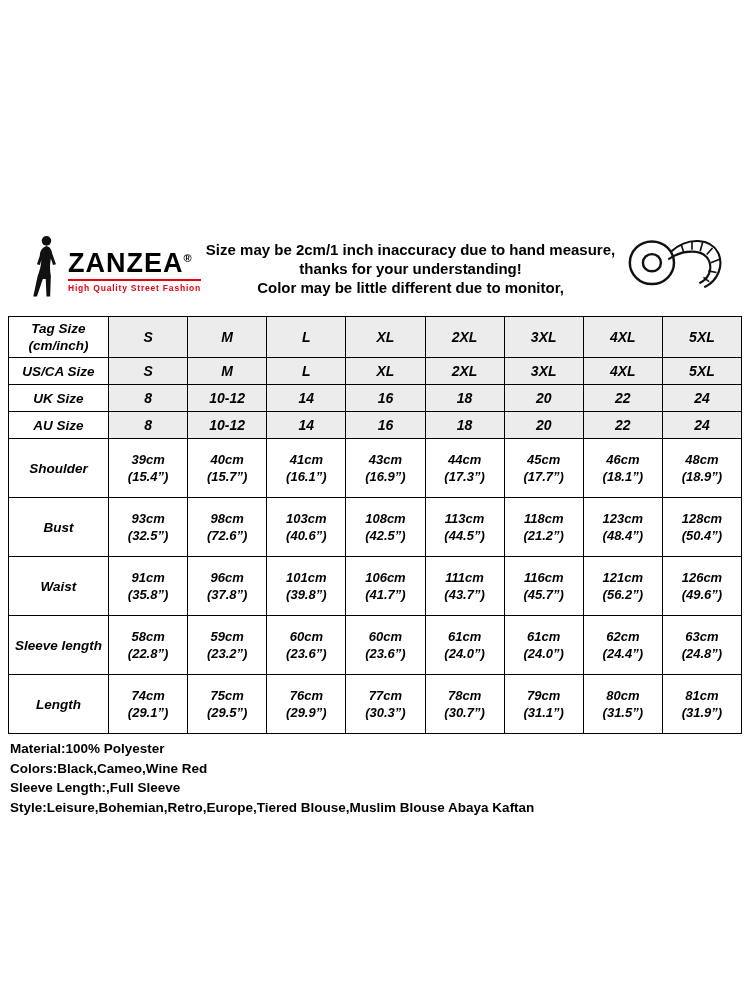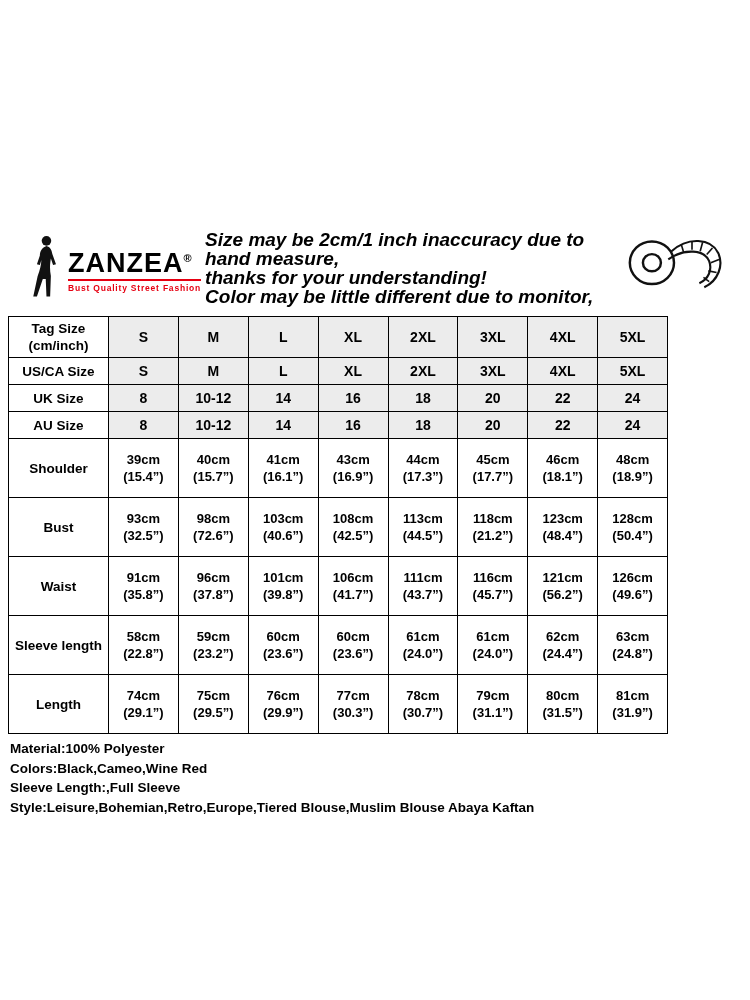--- a/index.html
+++ b/index.html
@@ -23,27 +23,28 @@
   .brand-text { display: flex; flex-direction: column; }
   .brand-name { font-weight: bold; font-size: 27px; letter-spacing: 1px; line-height: 28px; }
   .brand-reg { font-size: 11px; vertical-align: super; font-weight: bold; }
   .brand-tagline {
     margin-top: 2px; padding-top: 2px;
     border-top: 2px solid var(--accent, #e60012);
     color: var(--accent, #e60012);
     font-size: 8.5px; font-weight: bold; letter-spacing: 0.8px;
     text-align: center; white-space: nowrap;
   }
-  .disclaimer { flex: 1 1 auto; font-weight: bold; font-size: 19px; line-height: 19px; padding: 0 4px; font-style: italic; }
+  .disclaimer { flex: 1 1 auto; text-align: center; font-weight: bold; font-size: 15px; line-height: 19px; padding: 0 4px; }
   .tape { flex: 0 0 auto; }
 
   
   table.size-chart {
-    width: 660px; border-collapse: collapse; table-layout: fixed;
+    width: 734px; border-collapse: collapse; table-layout: fixed;
     font-size: 13.5px;
+    font-style: italic;
   }
   .size-chart col.c-label { width: 100px; }
   .size-chart th, .size-chart td {
     border: 1px solid #000;
     text-align: center; vertical-align: middle;
     white-space: pre-line;
     font-weight: bold;
   }
   .size-chart th.label-col { font-size: 13.5px; line-height: 17px; padding: 3px 2px; }
   tr.size-row td { height: 27px; font-size: 14px; padding: 3px 0; background: #ececec; }
@@ -61,21 +62,21 @@
   <div class="hdr">
     <div class="brand">
       <span class="brand-figure">
         <svg width="34" height="66" viewBox="0 0 46 90" aria-hidden="true">
           <circle cx="25" cy="8" r="6.5" fill="#111"></circle>
           <path d="M25 15 C19 17 16 22 16 28 L12 40 16 41 18 34 C18 40 16 48 13 56 L7 84 12 84 20 60 24 60 25 84 30 84 31 56 C29 46 30 38 31 32 L34 41 38 40 33 26 C32 20 30 16 25 15 Z" fill="#111"></path>
         </svg>
       </span>
       <span class="brand-text">
         <span class="brand-name"><span>ZANZEA</span><sup class="brand-reg">®</sup></span>
-        <span class="brand-tagline">Bust Quality Street Fashion</span>
+        <span class="brand-tagline">High Quality Street Fashion</span>
       </span>
     </div>
 
     <div class="disclaimer">
       <div>Size may be 2cm/1 inch inaccuracy due to hand measure,</div>
       <div>thanks for your understanding!</div>
       <div>Color may be little different due to monitor,</div>
     </div>
 
     <div class="tape">

